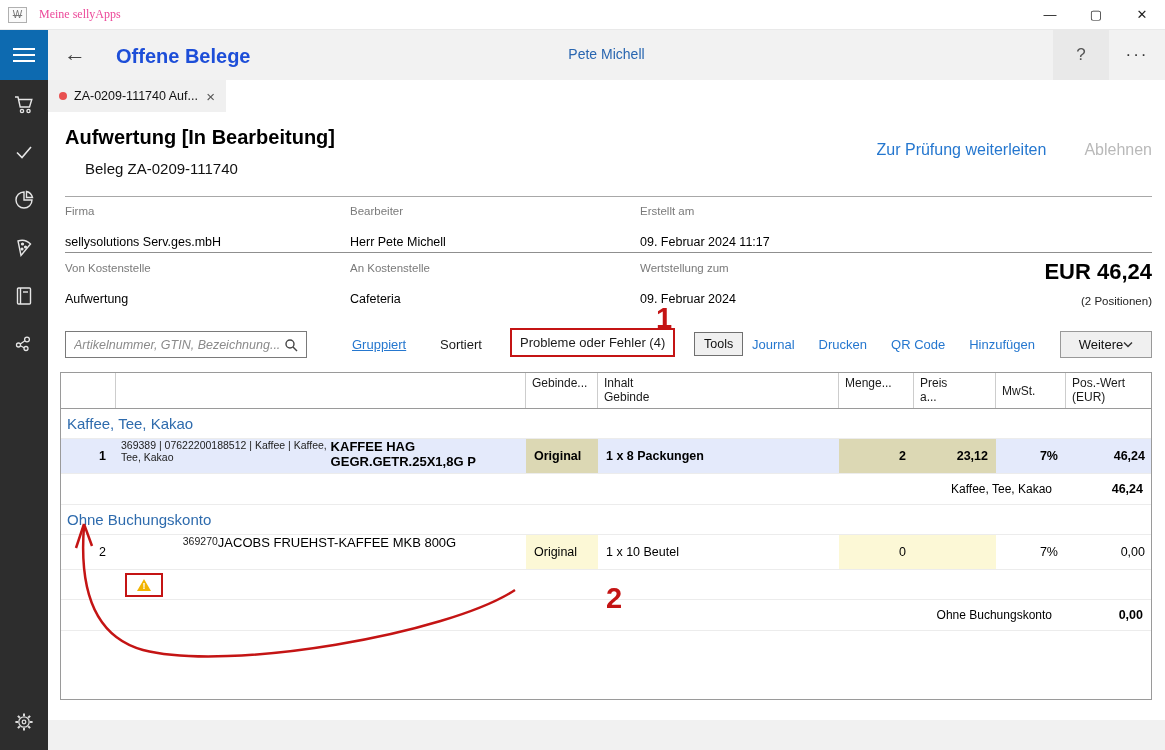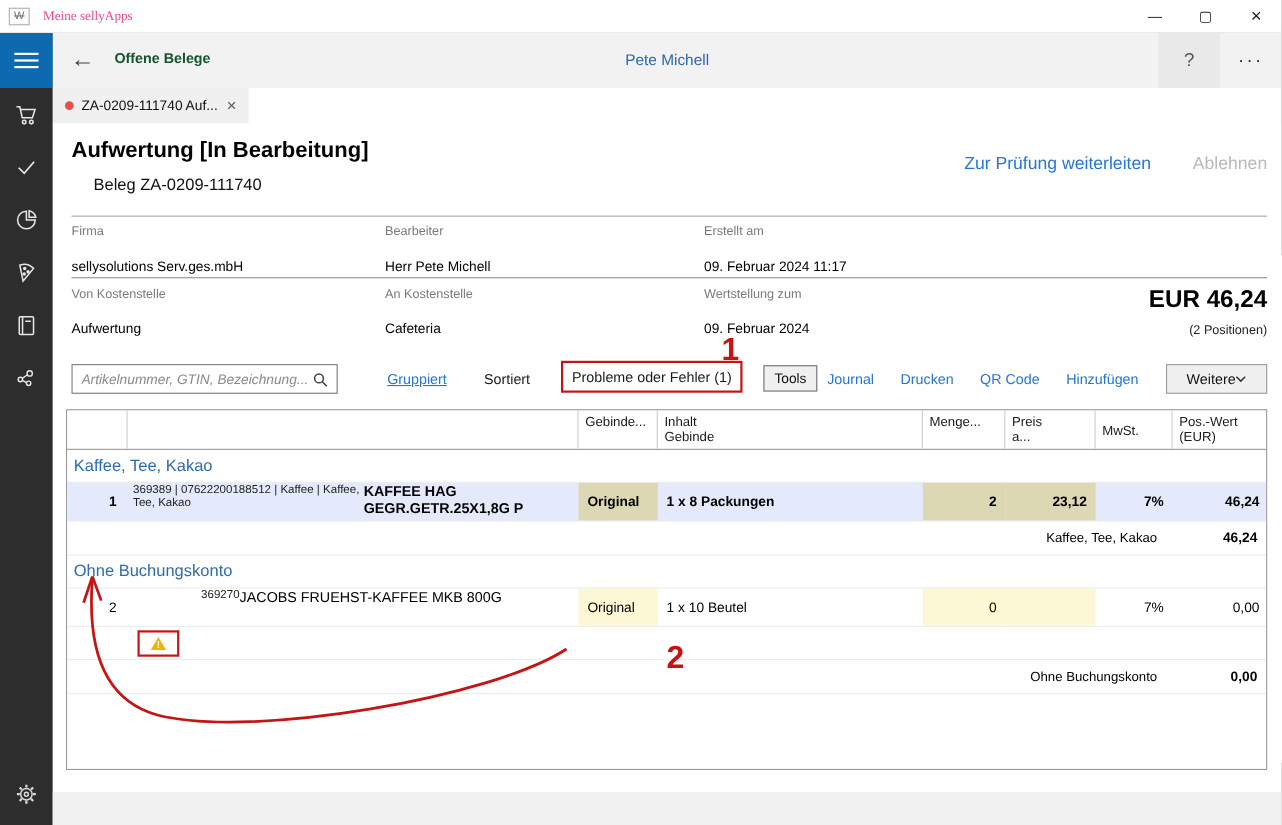--- a/index.html
+++ b/index.html
@@ -16,21 +16,21 @@
   
   .sidebar{ position:absolute; left:0; top:30px; width:48px; height:720px; background:#2d2d2d; }
   .side-menu{ width:48px; height:50px; background:#0d6ab0; display:flex; flex-direction:column; align-items:center; justify-content:center; gap:4px; }
   .side-menu span{ display:block; width:22px; height:2px; background:#fff; }
   .side-item{ width:48px; height:48px; display:flex; align-items:center; justify-content:center; }
   .side-gear{ position:absolute; bottom:6px; left:0; width:48px; height:44px; display:flex; align-items:center; justify-content:center; }
 
   
   .header{ position:absolute; left:48px; top:30px; width:1117px; height:50px; background:#f2f2f2; }
   .back-arrow{ position:absolute; left:16px; top:11px; font-size:22px; color:#444; }
-  .page-title{ position:absolute; left:56px; top:15px; font-size:13px; font-weight:bold; color:#14532d; }
+  .page-title{ position:absolute; left:68px; top:15px; font-size:20px; font-weight:bold; color:#1d4ed8; }
   .user-name{ position:absolute; left:0; right:0; top:16px; text-align:center; font-size:14px; color:#2966b0; }
   .help-btn{ position:absolute; right:56px; top:0; width:56px; height:50px; background:#e9e9e9; display:flex; align-items:center; justify-content:center; font-size:17px; color:#555; }
   .more-btn{ position:absolute; right:0; top:0; width:56px; height:50px; display:flex; align-items:center; justify-content:center; font-size:17px; color:#333; letter-spacing:2px; }
 
   
   .tab{ position:absolute; left:48px; top:80px; width:178px; height:32px; background:#f0f0f0; display:flex; align-items:center; padding:0 11px; }
   .tab-dot{ width:8px; height:8px; border-radius:50%; background:#e85050; flex:none; }
   .tab-label{ font-size:12.5px; color:#111; margin-left:7px; white-space:nowrap; }
   .tab-close{ margin-left:auto; font-size:15px; color:#555; }
 
@@ -241,21 +241,21 @@
     <div class="searchbox">
       <span class="ph">Artikelnummer, GTIN, Bezeichnung...</span>
       <svg width="14" height="14" viewBox="0 0 14 14" fill="none" stroke="#444" stroke-width="1.4">
         <circle cx="6" cy="6" r="4"></circle>
           <line x1="9" y1="9" x2="13" y2="13"></line>
       </svg>
     </div>
     <div class="tb-link link-blue lnk-grouped">Gruppiert</div>
     <div class="tb-link lnk-sorted">Sortiert</div>
     <div class="problems-wrap">
-      <span>Probleme oder Fehler (1)</span>
+      <span>Probleme oder Fehler (4)</span>
     </div>
     <div class="tools-btn">Tools</div>
     <div class="right-links">
       <span class="link-blue">Journal</span>
       <span class="link-blue">Drucken</span>
       <span class="link-blue">QR Code</span>
       <span class="link-blue">Hinzufügen</span>
     </div>
     <div class="more-select">
       <span>Weitere</span>

